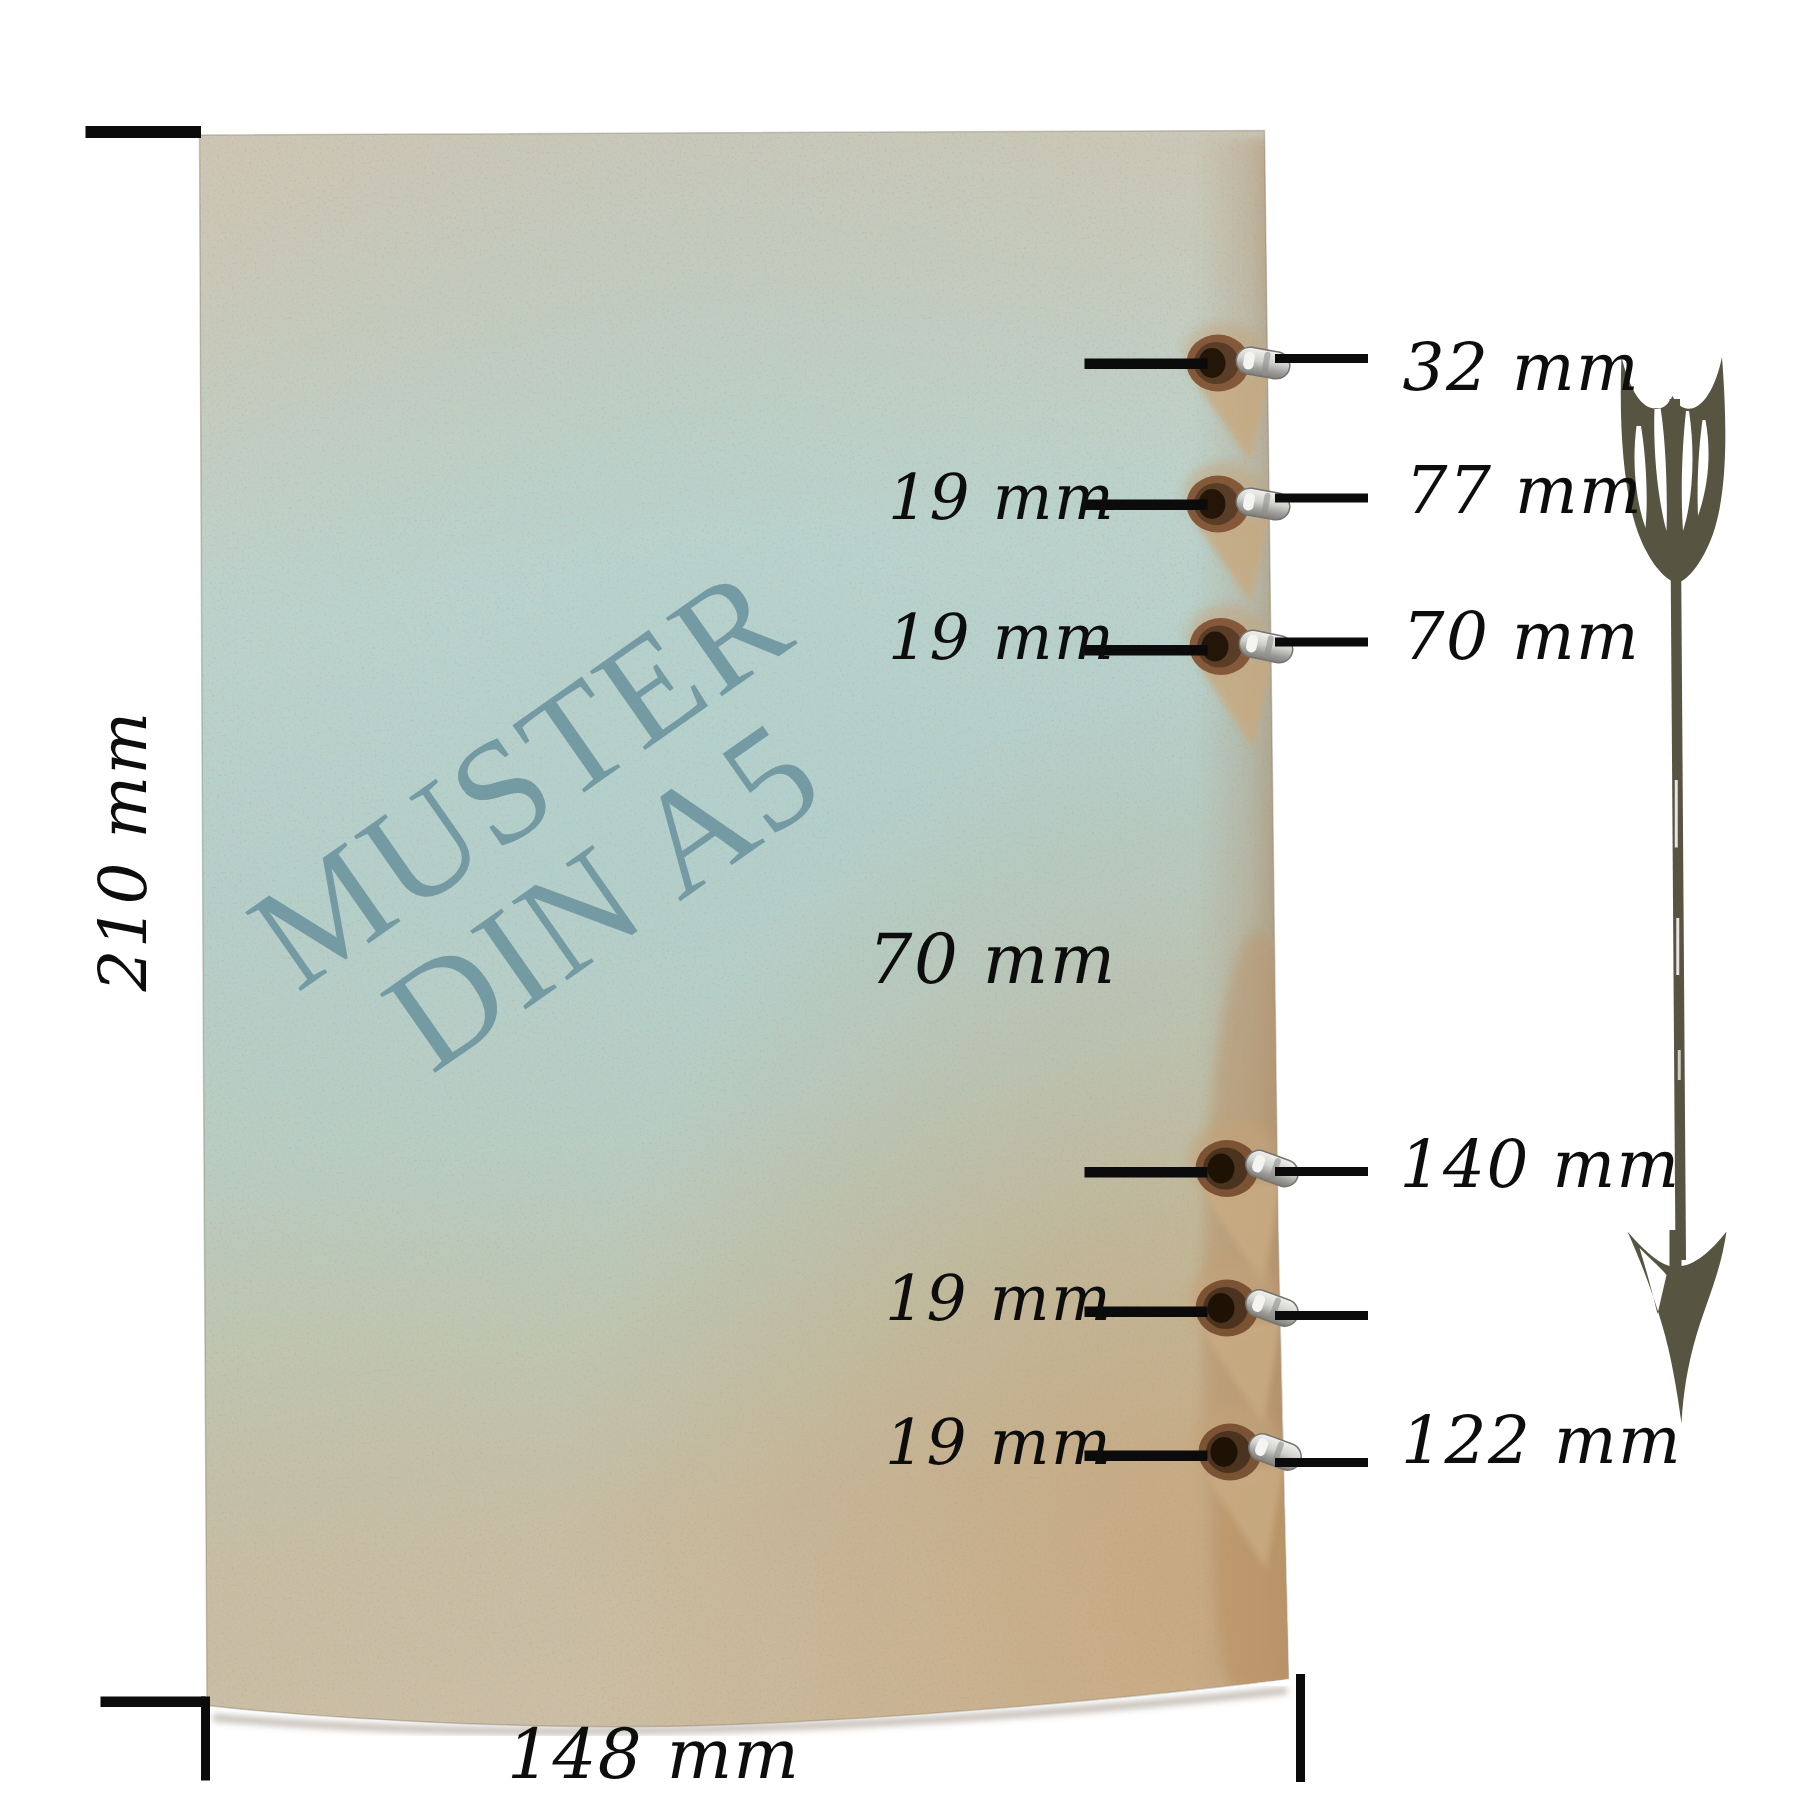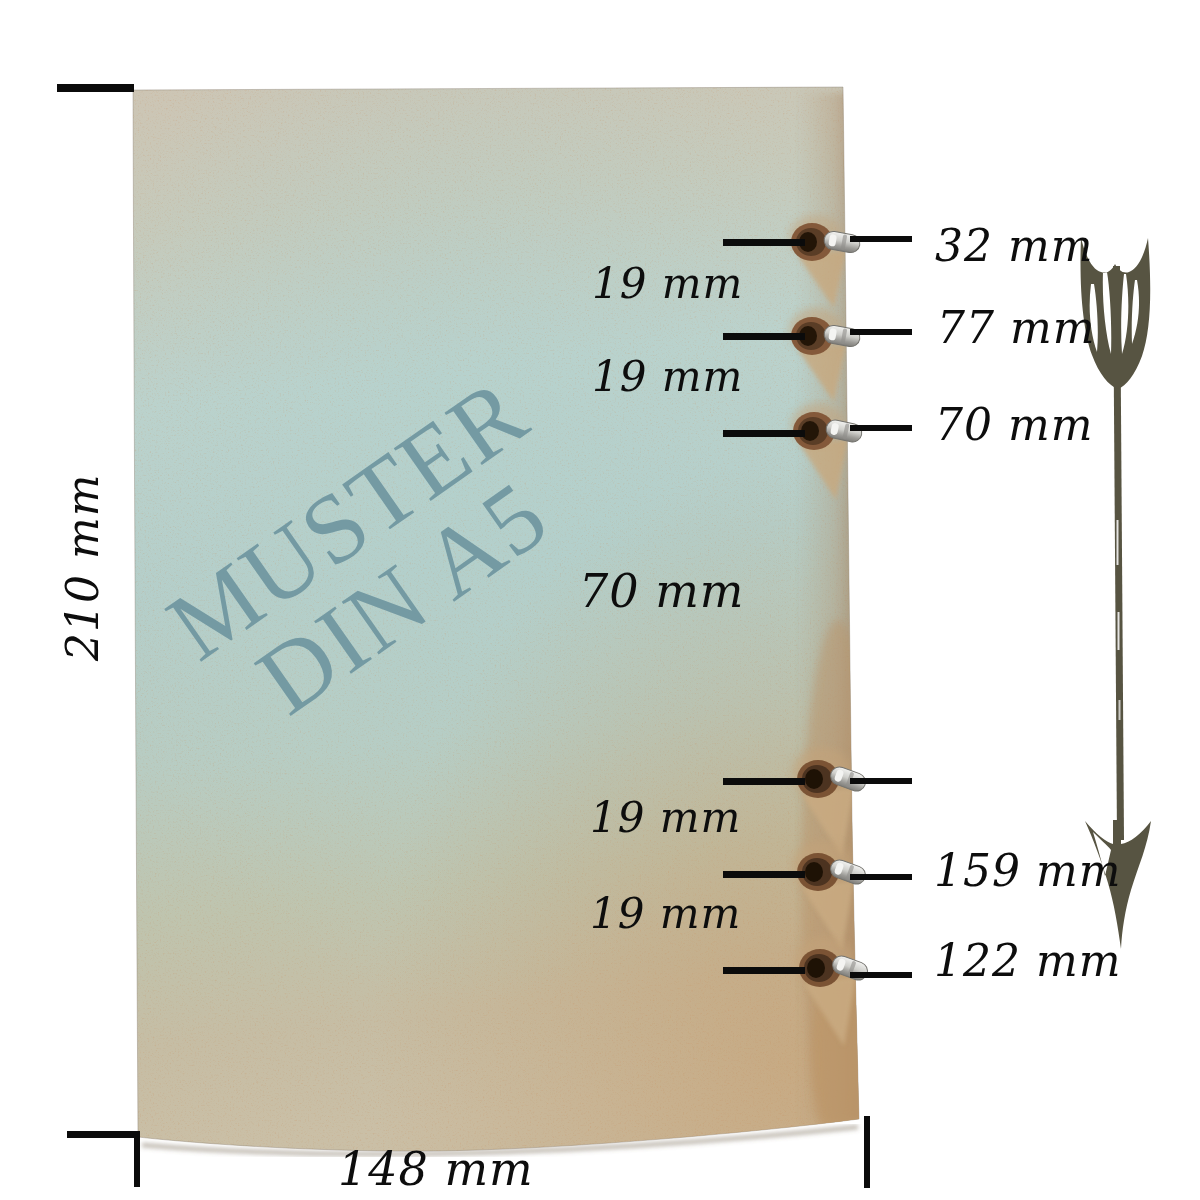--- a/index.html
+++ b/index.html
@@ -17,21 +17,21 @@
   .t2{left:67px;top:1131px;width:70px;height:7px}
   .t3{left:134px;top:1131px;width:6px;height:56px}
   .t4{left:864px;top:1116px;width:6px;height:72px}
 
   
   .lbl{position:absolute;font-style:italic;color:#0d0d0d;white-space:nowrap;
        letter-spacing:1px;line-height:1;}
   .side{font-size:44px;}
   .s1{left:935px;top:224px}.s2{left:937px;top:306px}.s3{left:935px;top:403px}
   .s4{left:933px;top:755px}.s5{left:934px;top:849px}.s6{left:934px;top:939px}
-  .gap{font-size:42px;}
+  .gap{font-size:42px;margin-top:48px;}
   .g1{left:592px;top:263px}.g2{left:592px;top:356px}
   .g3{left:579px;top:568px;font-size:46px}
   .g4{left:590px;top:797px}.g5{left:590px;top:893px}
   .h210{left:8px;top:564px;width:150px;text-align:center;font-size:44px;
         transform:rotate(-90deg);}
   .w148{left:338px;top:1146px;width:160px;text-align:center;font-size:46px;}
 
   
   .wm{position:absolute;left:70px;top:462px;width:610px;text-align:center;
       transform:rotate(-35deg);font-family:"Liberation Serif",serif;
@@ -227,21 +227,21 @@
   <div class="dim lR r1"></div>
   <div class="dim lR r2"></div>
   <div class="dim lR r3"></div>
   <div class="dim lR r4"></div>
   <div class="dim lR r5"></div>
   <div class="dim lR r6"></div>
 
   <div class="lbl side s1">32 mm</div>
   <div class="lbl side s2">77 mm</div>
   <div class="lbl side s3">70 mm</div>
-  <div class="lbl side s5">159 mm</div>
+  <div class="lbl side s4">140 mm</div>
   <div class="lbl side s6">122 mm</div>
 
   <div class="lbl gap g1">19 mm</div>
   <div class="lbl gap g2">19 mm</div>
   <div class="lbl gap g3">70 mm</div>
   <div class="lbl gap g4">19 mm</div>
   <div class="lbl gap g5">19 mm</div>
 
   <div class="lbl h210">210 mm</div>
   <div class="lbl w148">148 mm</div>

